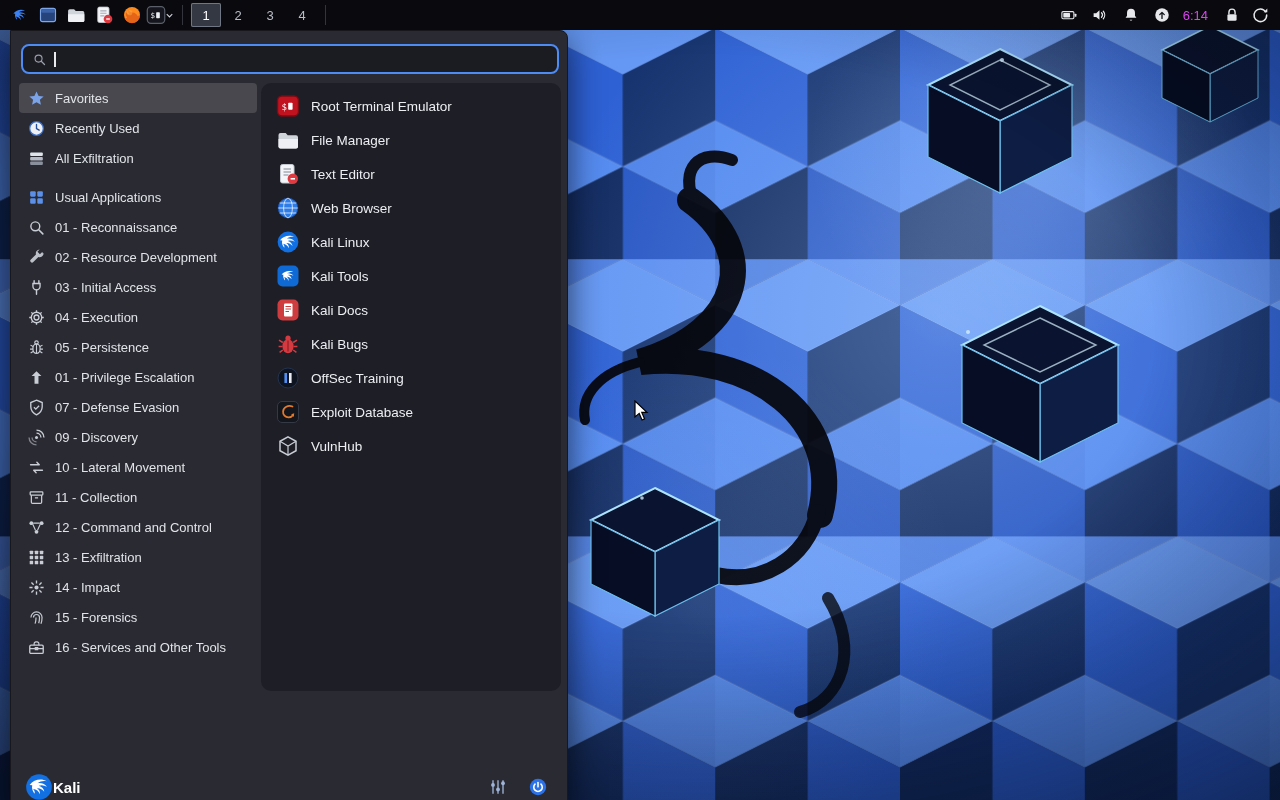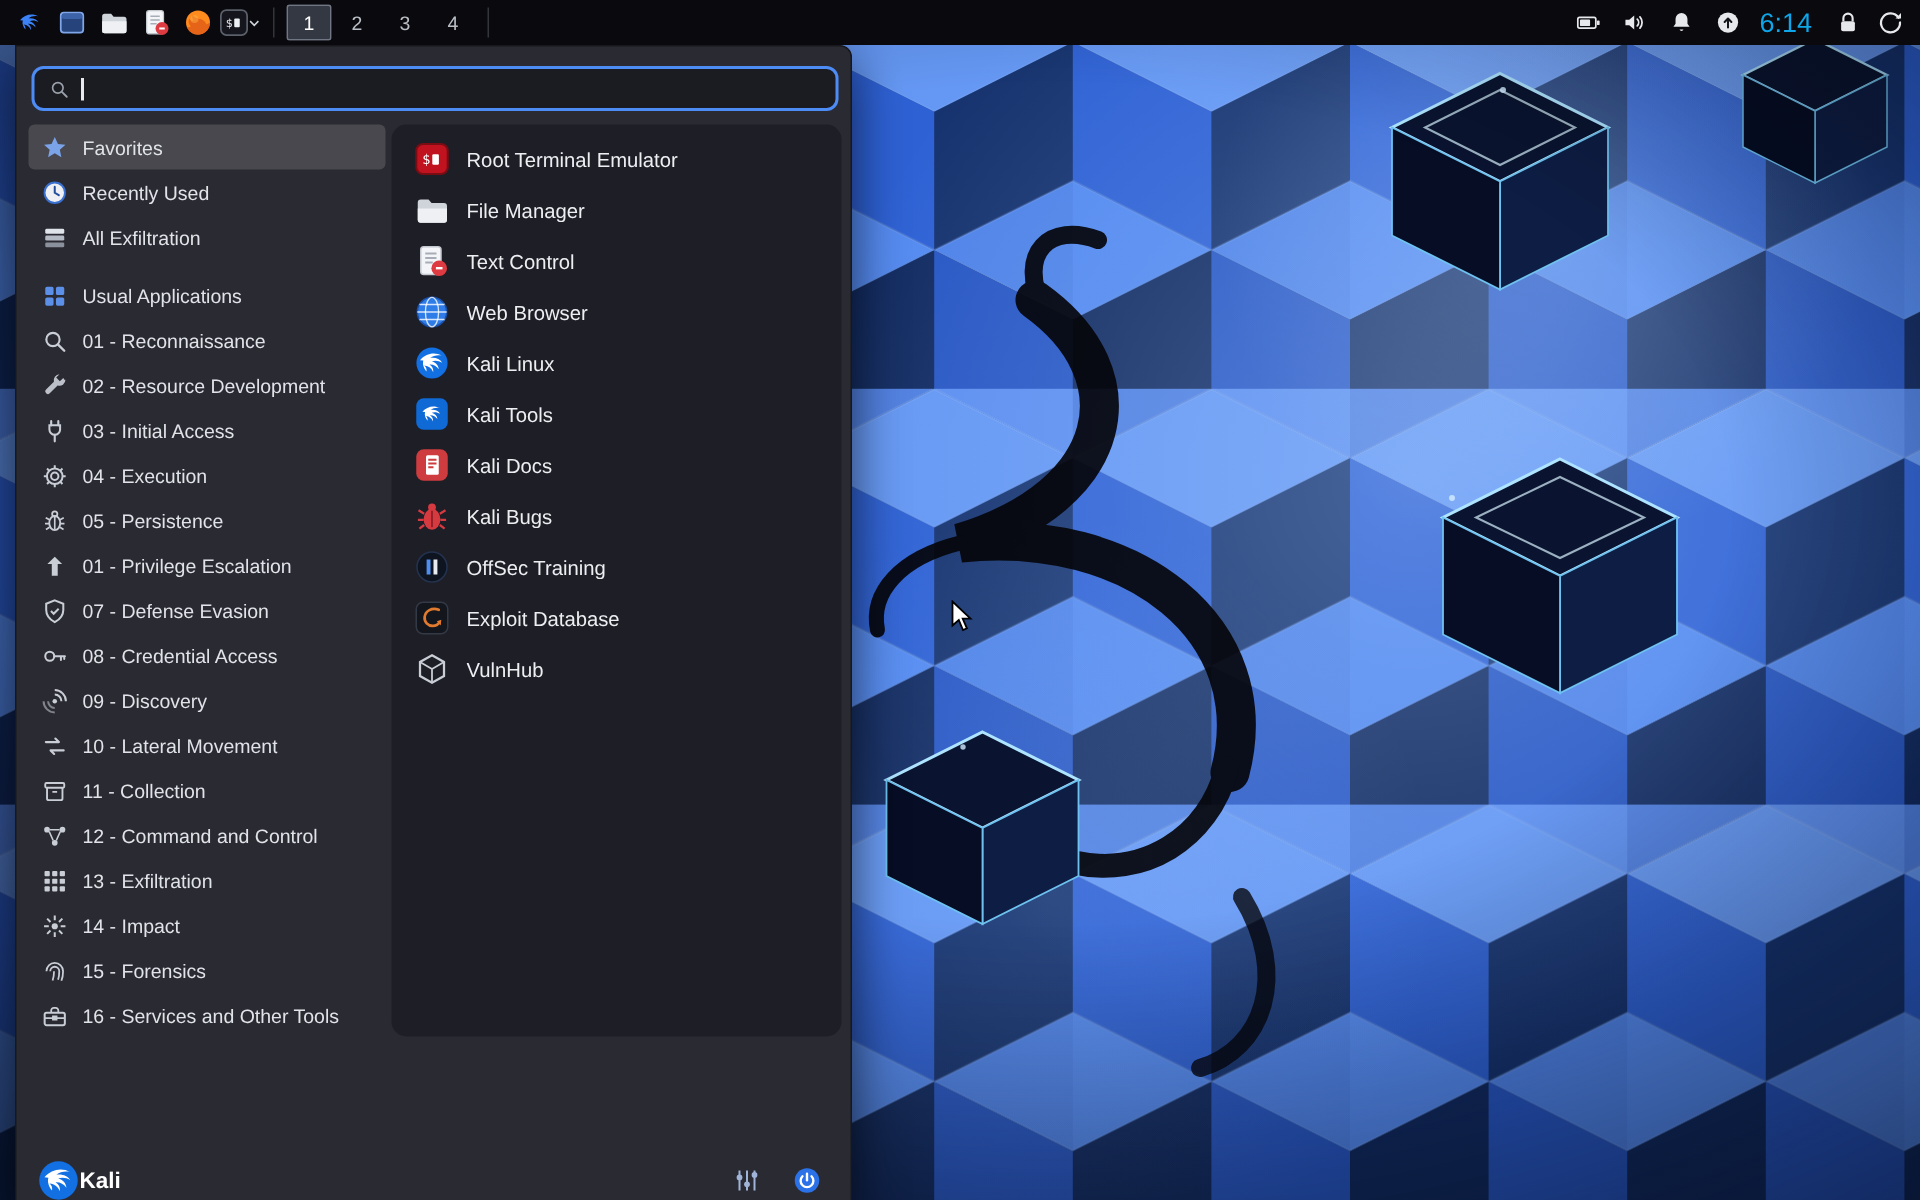--- a/index.html
+++ b/index.html
@@ -17,21 +17,21 @@
           border-radius:3px; cursor:pointer; }
   .pi { width:20px; height:20px; }
   .pi.small { width:11px; height:11px; margin-left:-2px; }
   .vsep { width:1px; height:20px; background:#33353c; margin:0 7px; }
   .ws { min-width:30px; height:24px; display:flex; align-items:center; justify-content:center;
         color:#b9bdc6; font-size:13px; border-radius:2px; margin:0 1px; cursor:pointer; }
   .ws.active { background:#343842; color:#ffffff; box-shadow:inset 0 0 0 1px #707684; }
   .spacer { flex:1; }
   .tray { display:flex; align-items:center; gap:13px; margin-right:8px; }
   .ti { width:18px; height:18px; cursor:pointer; }
-  .clock { color:#0ea5e9; font-size:18px; margin:0 10px 0 4px; cursor:pointer; }
+  .clock { color:#d946ef; font-size:13px; margin:0 10px 0 4px; cursor:pointer; }
 
   
   .menu { position:absolute; left:10px; top:30px; width:558px; height:780px;
           background:#2a2a32; border:1px solid #17171c; border-radius:0 8px 8px 8px;
           box-shadow:0 12px 34px rgba(0,0,0,0.65); z-index:5; }
   .search { position:absolute; left:10px; top:13px; width:538px; height:30px;
             background:#1b1b22; border:2px solid #4d8bf5; border-radius:8px;
             display:flex; align-items:center; padding:0 9px; gap:7px; }
   .search svg { width:15px; height:15px; color:#9aa0aa; flex:none; }
   .caret { width:1.5px; height:15px; background:#e8eaee; flex:none; }
@@ -507,26 +507,20 @@
         <span class="cl">01 - Privilege Escalation</span>
       </div>
       <div class="cat">
         <svg class="ci" viewBox="0 0 24 24">
             <use href="#sym-shield"></use>
           </svg>
         <span class="cl">07 - Defense Evasion</span>
       </div>
       <div class="cat">
         <svg class="ci" viewBox="0 0 24 24">
-            <use href="#sym-key"></use>
-          </svg>
-        <span class="cl">08 - Credential Access</span>
-      </div>
-      <div class="cat">
-        <svg class="ci" viewBox="0 0 24 24">
             <use href="#sym-radar"></use>
           </svg>
         <span class="cl">09 - Discovery</span>
       </div>
       <div class="cat">
         <svg class="ci" viewBox="0 0 24 24">
             <use href="#sym-arrows"></use>
           </svg>
         <span class="cl">10 - Lateral Movement</span>
       </div>
@@ -578,21 +572,21 @@
       <div class="app">
         <svg class="ai" viewBox="0 0 24 24">
             <use href="#sym-app-folder"></use>
           </svg>
         <span class="al">File Manager</span>
       </div>
       <div class="app">
         <svg class="ai" viewBox="0 0 24 24">
             <use href="#sym-app-editor"></use>
           </svg>
-        <span class="al">Text Control</span>
+        <span class="al">Text Editor</span>
       </div>
       <div class="app">
         <svg class="ai" viewBox="0 0 24 24">
             <use href="#sym-app-globe"></use>
           </svg>
         <span class="al">Web Browser</span>
       </div>
       <div class="app">
         <svg class="ai" viewBox="0 0 24 24">
             <use href="#sym-app-kali"></use>

